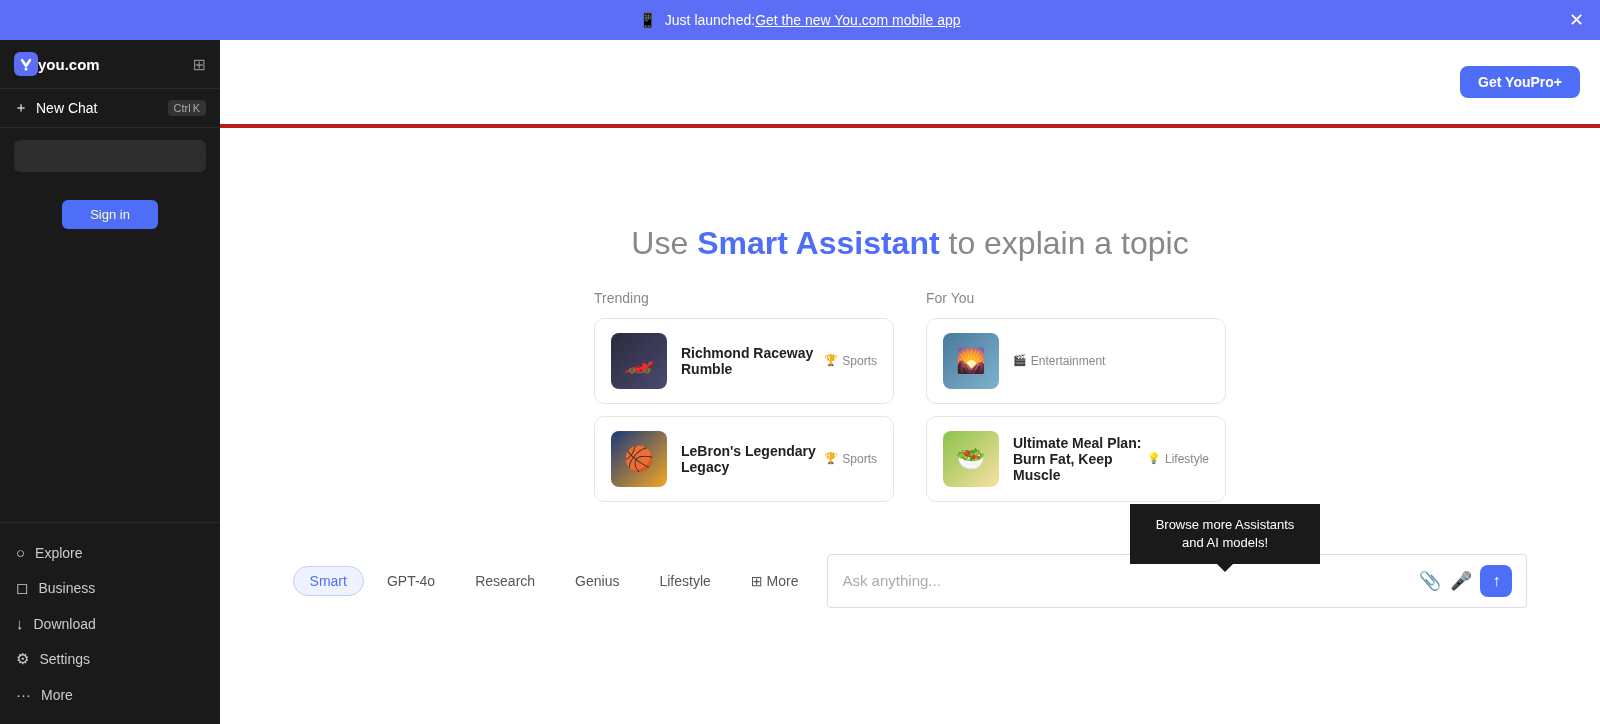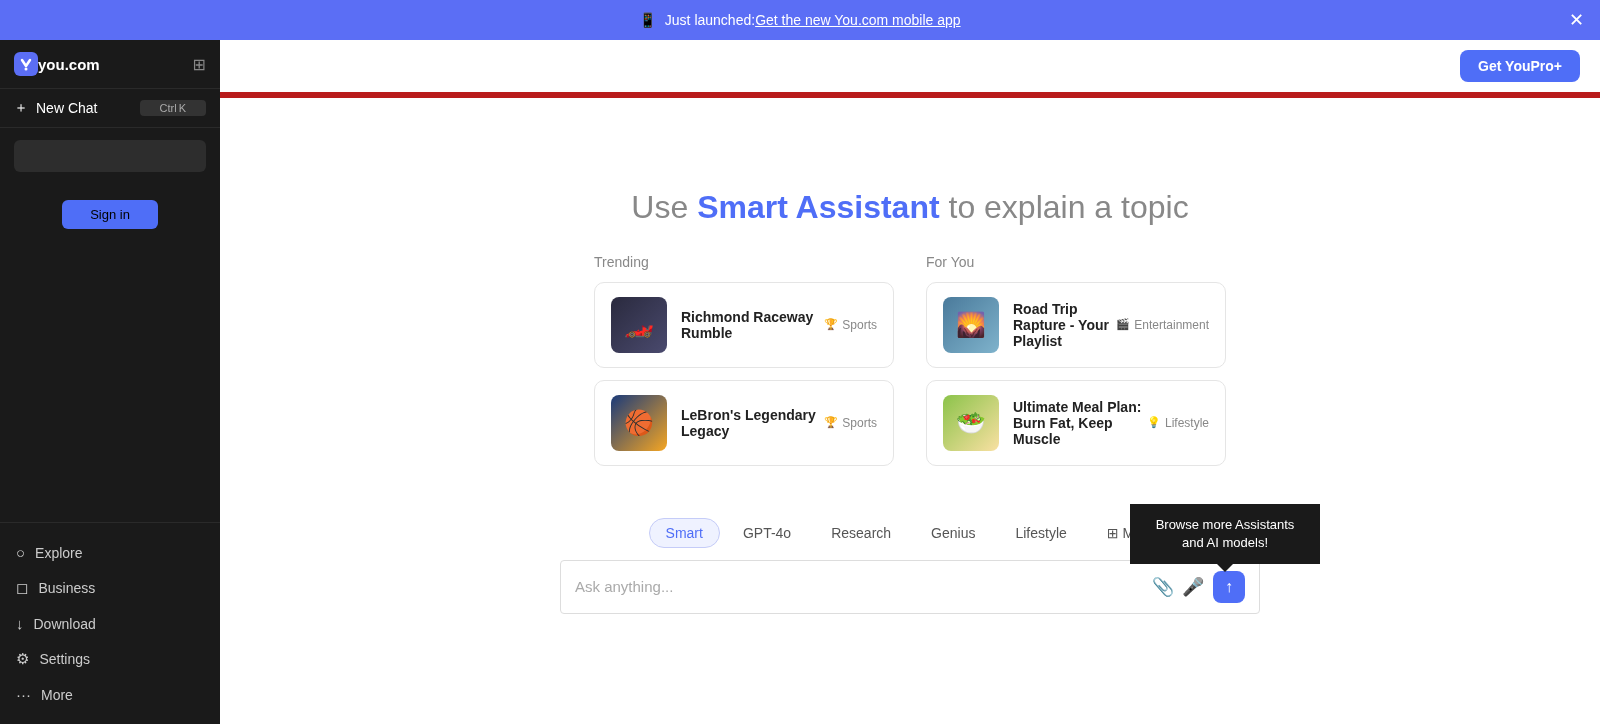--- a/index.html
+++ b/index.html
@@ -77,21 +77,21 @@
       padding: 10px 14px;
       cursor: pointer;
       color: #fff;
       font-size: 14px;
       border-bottom: 1px solid #2a2a2a;
     }
     .new-chat-left { display: flex; align-items: center; gap: 8px; }
     .new-chat-shortcut {
       background: #333;
       border-radius: 4px;
-      padding: 2px 20px;
+      padding: 2px 6px;
       font-size: 11px;
       color: #aaa;
       display: flex;
       align-items: center;
       gap: 2px;
     }
 
     .sidebar-search-area {
       padding: 12px 14px;
     }
@@ -111,21 +111,21 @@
       flex: 1;
     }
     .sign-in-text {
       color: #aaa;
       font-size: 13px;
       text-align: center;
       line-height: 1.5;
     }
     .sign-in-btn {
       background: #4f6ef7;
-      color: #000000;
+      color: #fef9c3;
       border: none;
       border-radius: 6px;
       padding: 7px 28px;
       font-size: 13px;
       cursor: pointer;
     }
 
     .sidebar-bottom {
       padding: 12px 0;
       border-top: 1px solid #2a2a2a;
@@ -146,22 +146,22 @@
       flex: 1;
       display: flex;
       flex-direction: column;
       background: #fff;
       position: relative;
     }
 
     .main-topbar {
       display: flex;
       justify-content: flex-end;
-      padding: 10px 20px;
-      border-bottom: 6px solid #b91c1c;
+      padding: 26px 20px;
+      border-bottom: 4px solid #b91c1c;
     }
     .get-youpro-btn {
       background: #4f6ef7;
       color: #fff;
       border: none;
       border-radius: 8px;
       padding: 8px 18px;
       font-size: 14px;
       font-weight: 600;
       cursor: pointer;
@@ -262,21 +262,21 @@
       transform: translateX(-50%);
       border-left: 8px solid transparent;
       border-right: 8px solid transparent;
       border-top: 8px solid #1a1a1a;
     }
 
     
     .bottom-chat {
       padding: 0 20px 20px;
       display: flex;
-      flex-direction: column;
+      flex-direction: row;
       align-items: center;
       gap: 12px;
     }
 
     .mode-tabs {
       display: flex;
       align-items: center;
       gap: 6px;
     }
     .mode-tab {
@@ -451,21 +451,20 @@
             </div>
           </div>
         </div>
 
         <div class="cards-column">
           <div class="cards-column-label">For You</div>
 
           <div class="topic-card">
             <div class="topic-thumb topic-thumb-roadtrip">🌄</div>
             <div class="topic-info">
-              <div class="topic-title">Road Trip Rapture - Your Playlist</div>
               <div class="topic-category">
                 <span class="cat-icon">🎬</span>
                 <span>Entertainment</span>
               </div>
             </div>
           </div>
 
           <div class="topic-card">
             <div class="topic-thumb topic-thumb-meal">🥗</div>
             <div class="topic-info">

